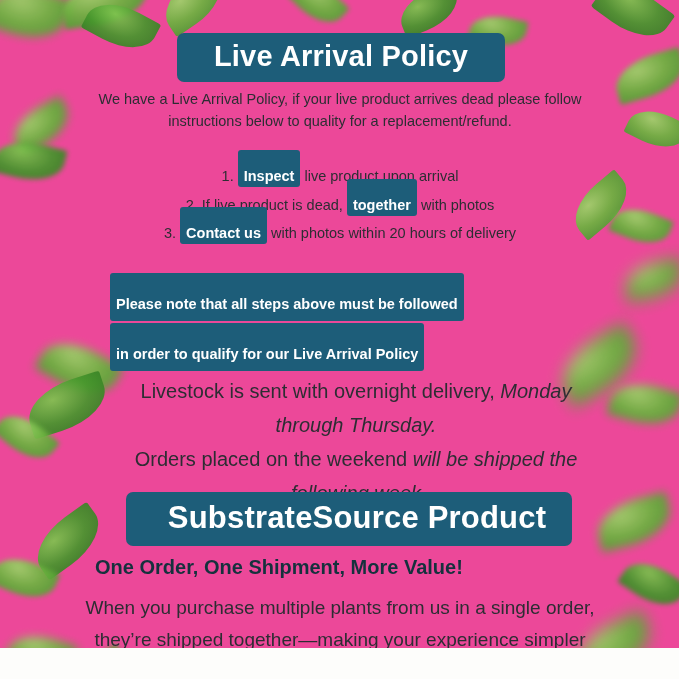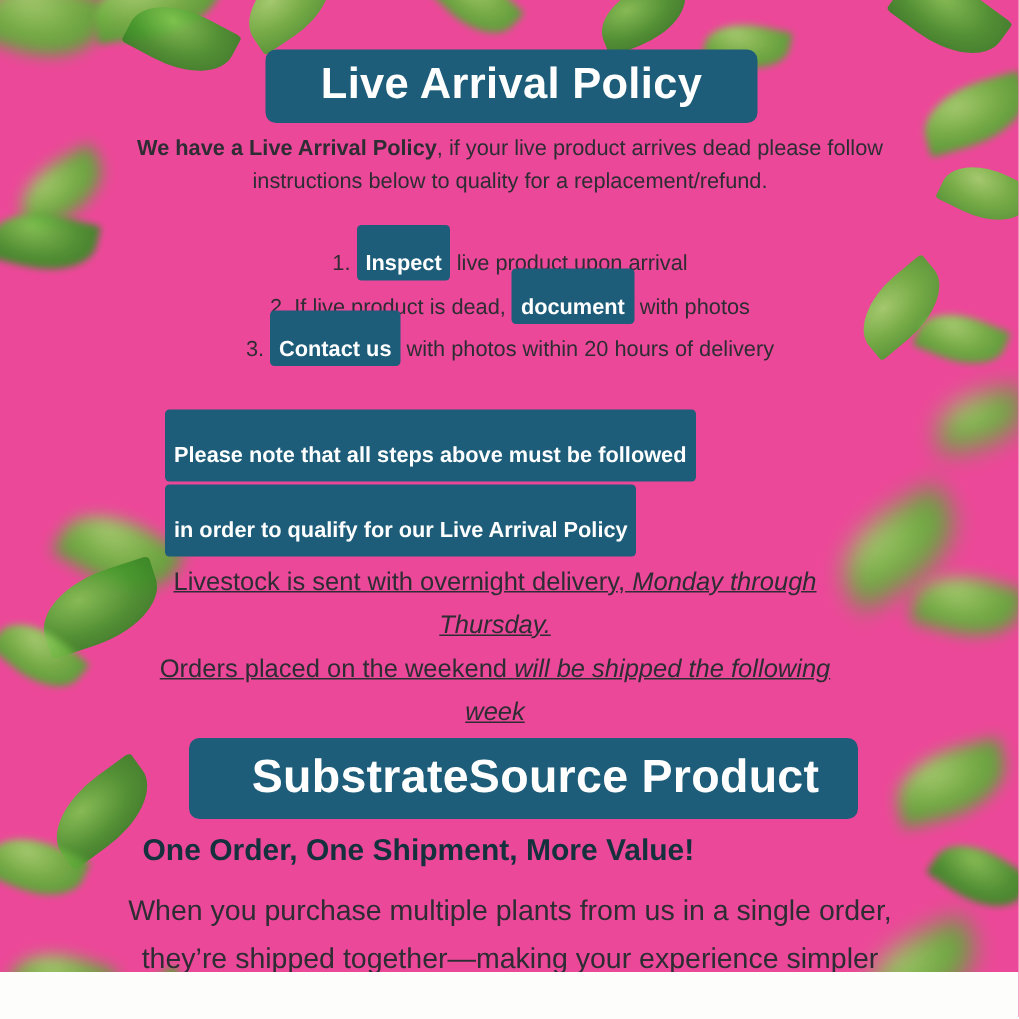--- a/index.html
+++ b/index.html
@@ -74,21 +74,21 @@
     text-align: center;
     color: #2d2d33;
     line-height: 1.55;
   }
   #intro {
     left: 70px;
     top: 88px;
     width: 540px;
     font-size: 14.5px;
   }
-  #intro b { font-weight: bold; }
+  #intro b { font-weight: normal; }
 
   .steps {
     position: absolute;
     left: 110px;
     top: 162px;
     width: 460px;
     font-size: 14.5px;
     color: #2d2d33;
     text-align: center;
     line-height: 1.97;
@@ -111,26 +111,25 @@
     text-align: left;
     line-height: 1.85;
     font-size: 14.5px;
   }
   .note span.hl {
     display: inline-block;
     margin-bottom: 2px;
   }
 
   #shipping {
-    left: 85px;
+    left: 111px;
     top: 374px;
     width: 490px;
-    font-size: 17px;
+    font-size: 20px;
     line-height: 1.7;
-    text-decoration: underline;
   }
   #shipping i { font-style: italic; }
 
   #subhead {
     position: absolute;
     left: 95px;
     top: 556px;
     width: 490px;
     text-align: left;
     font-size: 20px;
@@ -191,21 +190,21 @@
 
     <div class="steps">
       <div class="step">
         <span>1.</span>
         <span class="hl">Inspect</span>
         <span>live product upon arrival</span>
       </div>
       <div class="step">
         <span>2.</span>
         <span>If live product is dead,</span>
-        <span class="hl">document</span>
+        <span class="hl">together</span>
         <span>with photos</span>
       </div>
       <div class="step">
         <span>3.</span>
         <span class="hl">Contact us</span>
         <span>with photos within 20 hours of delivery</span>
       </div>
     </div>
 
     <div class="note">

